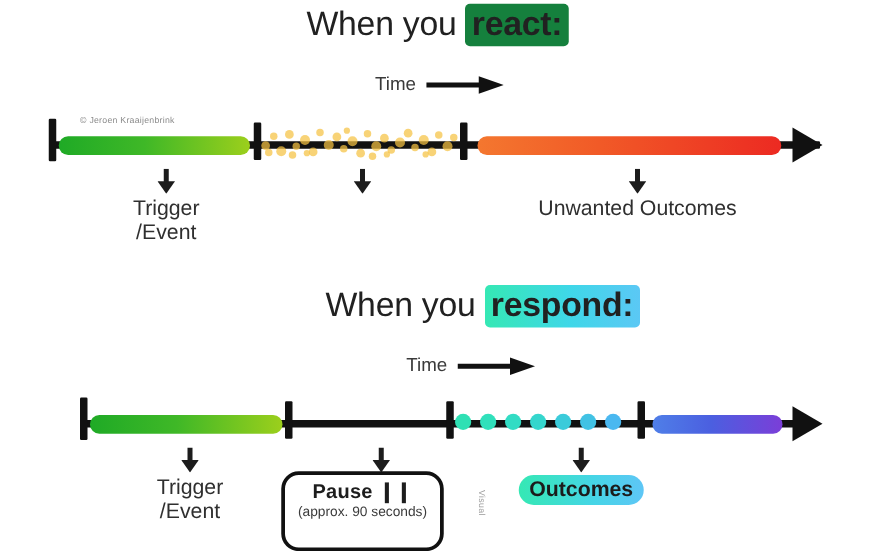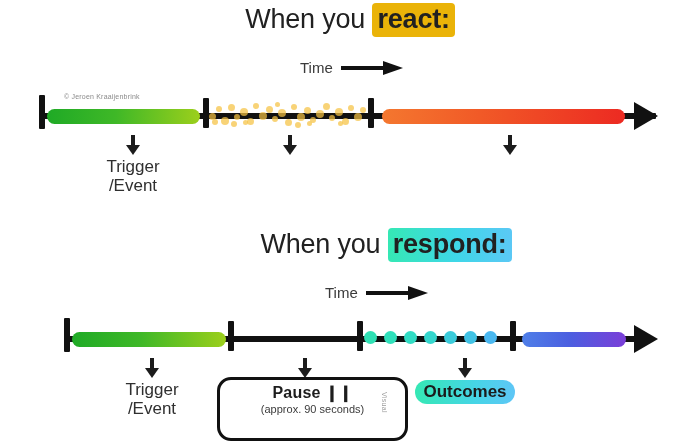--- a/index.html
+++ b/index.html
@@ -29,21 +29,21 @@
     font-weight: 400;
     letter-spacing: -0.2px;
     white-space: nowrap;
     color: #212121;
   }
   .heading .hl {
     font-weight: 700;
     padding: 1px 5px 3px 5px;
     border-radius: 4px;
   }
-  .hl-yellow { background: #eab308; }
+  .hl-yellow { background: #15803d; }
   .hl-teal {
     background: linear-gradient(90deg, #35e8b4 0%, #3fd7e8 55%, #5bc8f5 100%);
     border-radius: 12px;
   }
 
   
   .time-row {
     position: absolute;
     display: flex;
     align-items: center;
@@ -245,20 +245,21 @@
       <rect x="5" y="0" width="4" height="12" fill="#1c1c1c"></rect>
       <polygon points="0,10 14,10 7,20" fill="#1c1c1c"></polygon>
     </svg>
   </div>
 
   <div class="cap" style="left:400px; top:135px; width:220px;">
     <svg class="cap-arrow" width="14" height="20" viewBox="0 0 14 20">
       <rect x="5" y="0" width="4" height="12" fill="#1c1c1c"></rect>
       <polygon points="0,10 14,10 7,20" fill="#1c1c1c"></polygon>
     </svg>
+    <div class="cap-text">Unwanted Outcomes</div>
   </div>
 </div>
 
 <div class="panel panel-respond">
 
   <div class="heading" style="top:14px;padding-left:36px;">
     <span>When you </span><span class="hl hl-teal">respond:</span>
   </div>
 
   <div class="time-row" style="left:325px; top:69px;">
@@ -301,21 +302,21 @@
 /Event</div>
   </div>
 
   <div class="cap" style="left:240px; top:143px; width:130px;">
     <svg class="cap-arrow" width="14" height="20" viewBox="0 0 14 20">
       <rect x="5" y="0" width="4" height="12" fill="#1c1c1c"></rect>
       <polygon points="0,10 14,10 7,20" fill="#1c1c1c"></polygon>
     </svg>
   </div>
 
-  <div class="pause-box" style="left:217px; top:162px; width:191px; height:64px;">
+  <div class="pause-box" style="left:225px; top:162px; width:130px; height:64px;">
     <div class="pause-title">
       <span>Pause</span>
       <span>❙❙</span>
     </div>
     <div class="pause-sub">(approx. 90 seconds)</div>
   </div>
 
   <div class="cap" style="left:400px; top:143px; width:130px;">
     <svg class="cap-arrow" width="14" height="20" viewBox="0 0 14 20">
       <rect x="5" y="0" width="4" height="12" fill="#1c1c1c"></rect>

